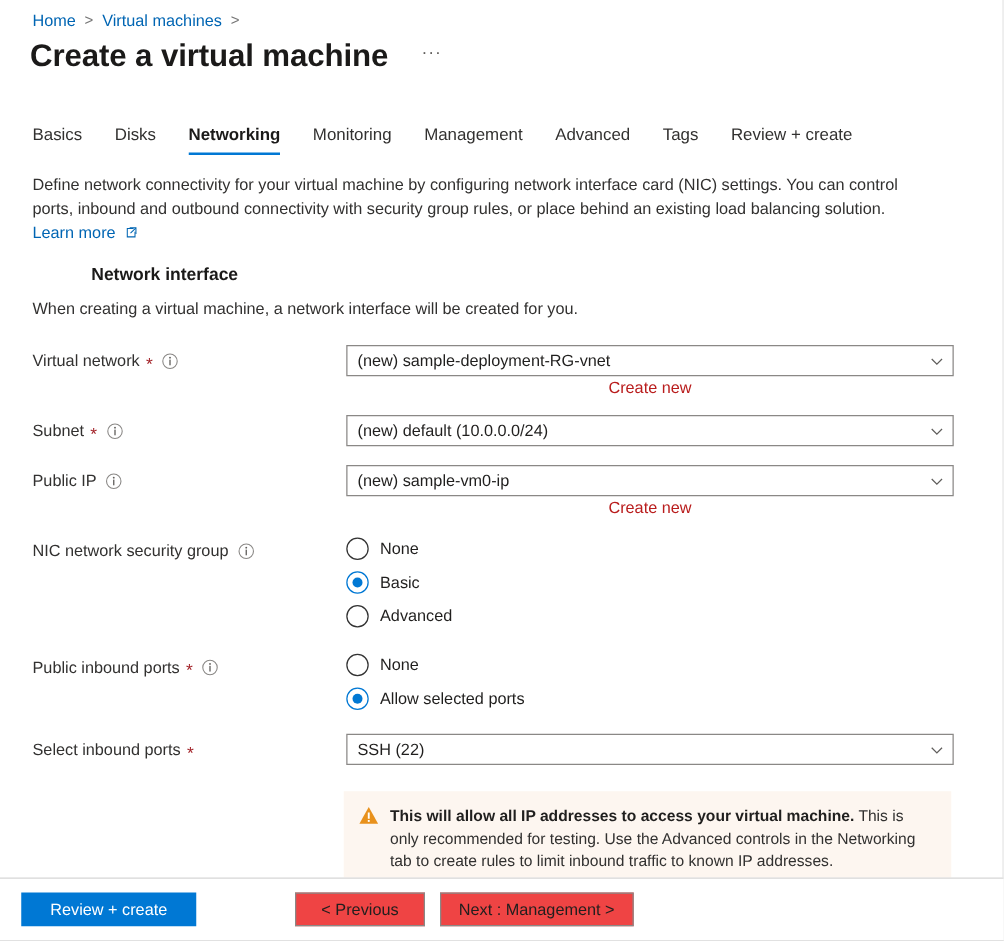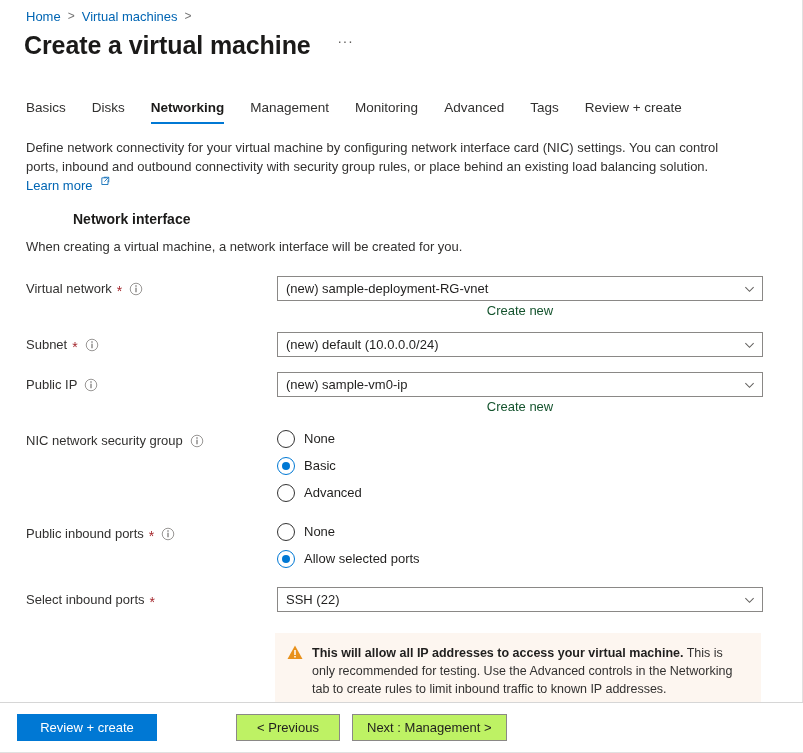--- a/index.html
+++ b/index.html
@@ -62,21 +62,21 @@
   }
   .tab:first-child.active::after { left: 2px; }
 
   
   .intro {
     position: absolute; left: 26px; top: 138px; width: 712px;
     font-size: 13px; line-height: 19px; color: #323130;
   }
   .intro .learn {
     color: #0065b3; cursor: pointer; display: inline-flex;
-    align-items: flex-start; gap: 8px;
+    align-items: center; gap: 8px;
   }
   .ext-icon { display: inline-block; width: 10px; height: 10px; }
 
   
   .section-title {
     position: absolute; left: 26px; top: 211px;
     font-size: 14px; font-weight: 600; color: #1b1a19; padding-left: 47px;
   }
   .section-sub {
     position: absolute; left: 26px; top: 239px;
@@ -106,21 +106,21 @@
     padding: 0 26px 0 8px;
     font-size: 13px; color: #201f1e;
     cursor: pointer; user-select: none;
   }
   .chev {
     position: absolute; right: 7px; top: 50%;
     transform: translateY(-50%);
     width: 11px; height: 11px;
   }
   .create-new {
-    margin-top: 1px; font-size: 13px; color: #14532d;
+    margin-top: 1px; font-size: 13px; color: #b91c1c;
     cursor: pointer; display: inline-block;
   }
 
   
   .radio-group { position: absolute; left: 251px; top: -8px; }
   .radio-item {
     display: flex; align-items: center; gap: 9px;
     height: 27px; cursor: pointer; font-size: 13px; color: #201f1e;
   }
   .radio {
@@ -159,21 +159,21 @@
     border-top: 1px solid #d6d6d6;
     display: flex; align-items: center;
     padding-left: 17px; gap: 12px;
   }
   .btn-primary {
     background: #0078d4; color: #fff; border: none;
     height: 27px; min-width: 140px; padding: 0 14px;
     font-size: 13px; font-family: inherit; cursor: pointer;
   }
   .btn-default {
-    background: #bef264; color: #201f1e; border: 1px solid #8a8886;
+    background: #ef4444; color: #201f1e; border: 1px solid #8a8886;
     height: 27px; min-width: 104px; padding: 0 14px;
     font-size: 13px; font-family: inherit; cursor: pointer;
   }
   .btn-gap { width: 55px; }
 </style>
 </head>
 <body>
 
 <div id="app">
 
@@ -186,22 +186,22 @@
 
   <div class="title-row">
     <span class="page-title">Create a virtual machine</span>
     <span class="ellipsis-btn">...</span>
   </div>
 
   <div class="tabs">
     <div class="tab">Basics</div>
     <div class="tab">Disks</div>
     <div class="tab active">Networking</div>
+    <div class="tab">Monitoring</div>
     <div class="tab">Management</div>
-    <div class="tab">Monitoring</div>
     <div class="tab">Advanced</div>
     <div class="tab">Tags</div>
     <div class="tab">Review + create</div>
   </div>
 
   <div class="intro">
     <span>Define network connectivity for your virtual machine by configuring network interface card (NIC) settings. You can control ports, inbound and outbound connectivity with security group rules, or place behind an existing load balancing solution.</span>
     <span class="learn">
       <span>Learn more</span>
       <svg class="ext-icon" viewBox="0 0 12 12">

